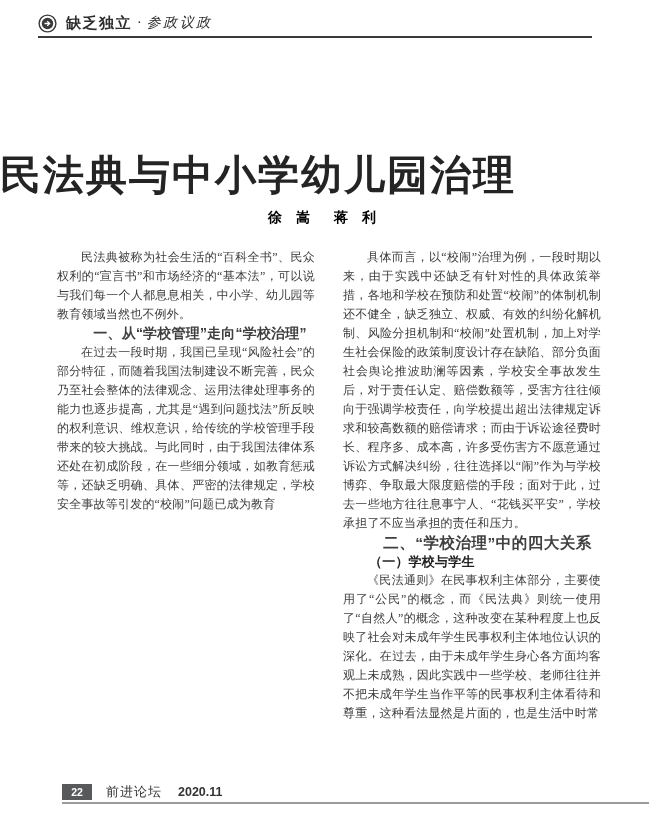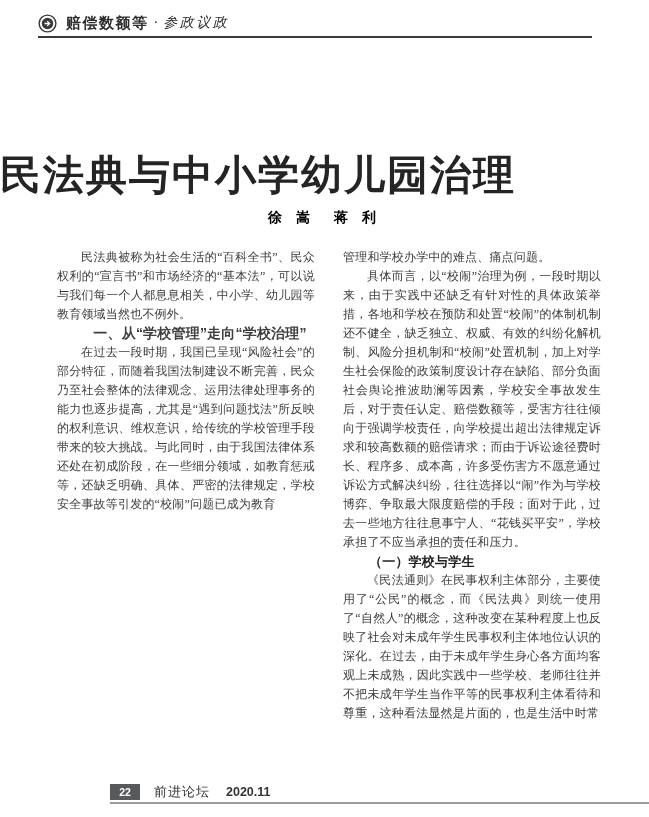--- a/index.html
+++ b/index.html
@@ -52,21 +52,21 @@
     font-family:"Liberation Sans", sans-serif;font-weight:bold;
     text-align:center;text-indent:0;color:#404040;
   }
   .h1{font-size:14px;margin:8px 0 7px;}
   .h2{font-size:15.5px;margin:11px 0 8px;letter-spacing:0.5px;}
   .h3{
     font-family:"Liberation Sans", sans-serif;font-weight:bold;
     font-size:13px;color:#222222;text-indent:2em;margin:1px 0 3px;text-align:left;
   }
   
-  .footer{position:absolute;top:783px;left:62px;right:0;margin-left:48px;}
+  .footer{position:absolute;top:783px;left:62px;right:0;}
   .footer-row{display:flex;align-items:center;height:17px;}
   .page-badge{
     width:30px;height:16px;background:#58595b;color:#ffffff;
     font-family:"Liberation Sans", sans-serif;font-weight:bold;
     font-size:10.5px;text-align:center;line-height:16px;flex:0 0 auto;
   }
   .journal{
     margin-left:14px;
     font-family:"Liberation Sans", sans-serif;font-weight:normal;
     font-size:13px;letter-spacing:1px;color:#333333;
@@ -81,39 +81,39 @@
 </head>
 <body>
 
 <div class="header">
   <div class="header-row">
     <svg class="logo" viewBox="0 0 24 24" aria-hidden="true">
       <circle cx="12" cy="12" r="10.6" fill="none" stroke="#3a3a3a" stroke-width="1.8"></circle>
       <circle cx="12" cy="12" r="7.2" fill="#3a3a3a"></circle>
       <path d="M8.2 12h6.2 M11.6 9l3.2 3-3.2 3" stroke="#ffffff" stroke-width="1.6" fill="none"></path>
     </svg>
-    <span class="brand">赔偿数额等</span>
+    <span class="brand">缺乏独立</span>
     <span class="sep">·</span>
     <span class="section-name">参政议政</span>
   </div>
   <div class="header-rule"></div>
 </div>
 
 <div class="title">民法典与中小学幼儿园治理</div>
 <div class="authors">徐 嵩　蒋 利</div>
 
 <div class="main">
   <div class="col">
     <p>民法典被称为社会生活的“百科全书”、民众权利的“宣言书”和市场经济的“基本法”，可以说与我们每一个人都息息相关，中小学、幼儿园等教育领域当然也不例外。</p>
     <p class="h-center h1">一、从“学校管理”走向“学校治理”</p>
     <p>在过去一段时期，我国已呈现“风险社会”的部分特征，而随着我国法制建设不断完善，民众乃至社会整体的法律观念、运用法律处理事务的能力也逐步提高，尤其是“遇到问题找法”所反映的权利意识、维权意识，给传统的学校管理手段带来的较大挑战。与此同时，由于我国法律体系还处在初成阶段，在一些细分领域，如教育惩戒等，还缺乏明确、具体、严密的法律规定，学校安全事故等引发的“校闹”问题已成为教育</p>
   </div>
   <div class="col">
-    <p class="no-indent">管理和学校办学中的难点、痛点问题。</p>
     <p>具体而言，以“校闹”治理为例，一段时期以来，由于实践中还缺乏有针对性的具体政策举措，各地和学校在预防和处置“校闹”的体制机制还不健全，缺乏独立、权威、有效的纠纷化解机制、风险分担机制和“校闹”处置机制，加上对学生社会保险的政策制度设计存在缺陷、部分负面社会舆论推波助澜等因素，学校安全事故发生后，对于责任认定、赔偿数额等，受害方往往倾向于强调学校责任，向学校提出超出法律规定诉求和较高数额的赔偿请求；而由于诉讼途径费时长、程序多、成本高，许多受伤害方不愿意通过诉讼方式解决纠纷，往往选择以“闹”作为与学校博弈、争取最大限度赔偿的手段；面对于此，过去一些地方往往息事宁人、“花钱买平安”，学校承担了不应当承担的责任和压力。</p>
+    <p class="h-center h2">二、“学校治理”中的四大关系</p>
     <p class="h3">（一）学校与学生</p>
     <p>《民法通则》在民事权利主体部分，主要使用了“公民”的概念，而《民法典》则统一使用了“自然人”的概念，这种改变在某种程度上也反映了社会对未成年学生民事权利主体地位认识的深化。在过去，由于未成年学生身心各方面均客观上未成熟，因此实践中一些学校、老师往往并不把未成年学生当作平等的民事权利主体看待和尊重，这种看法显然是片面的，也是生活中时常</p>
   </div>
 </div>
 
 <div class="footer">
   <div class="footer-row">
     <span class="page-badge">22</span>
     <span class="journal">前进论坛</span>
     <span class="issue">2020.11</span>

